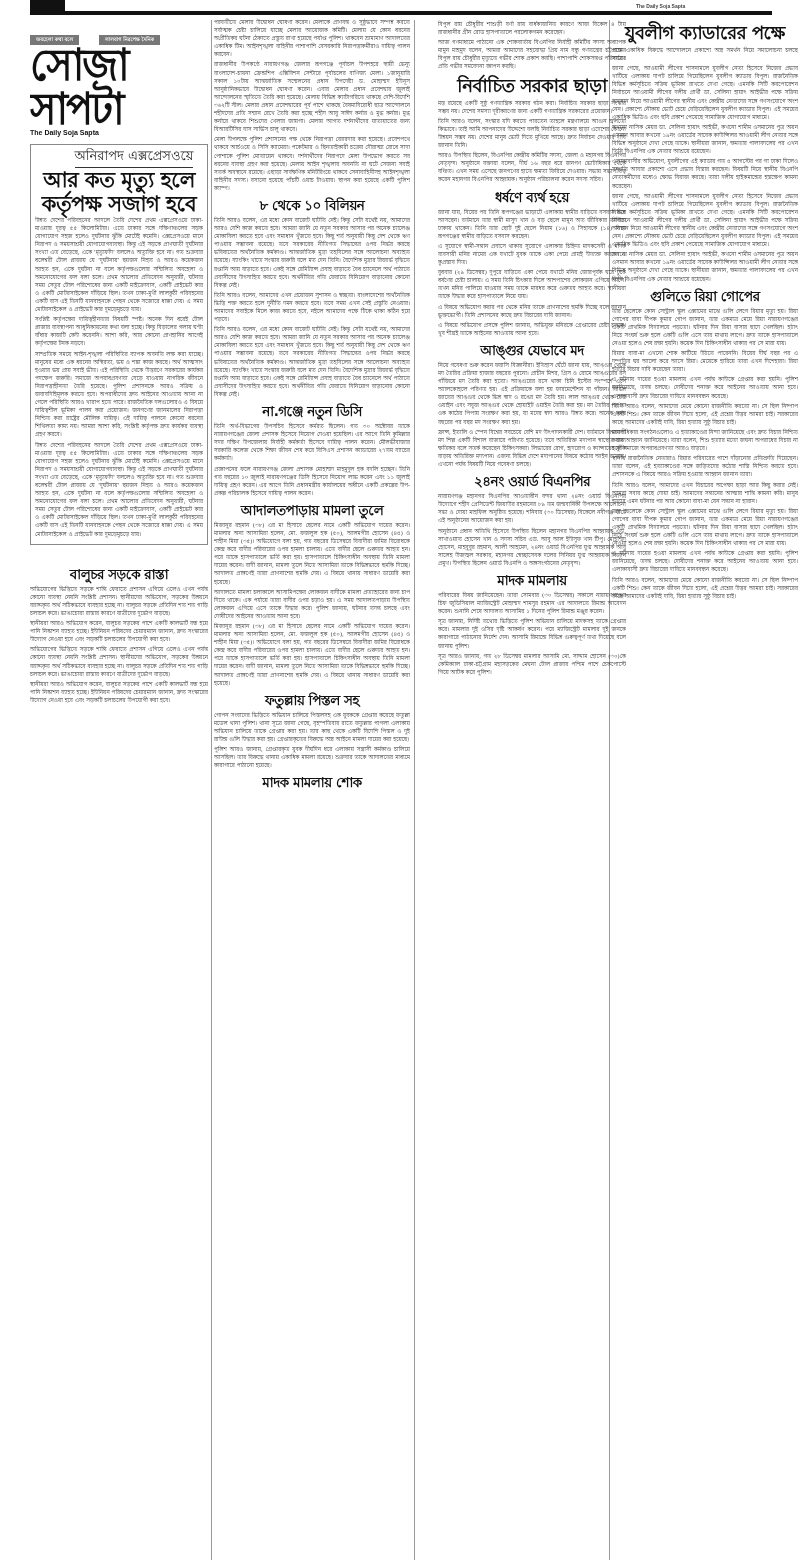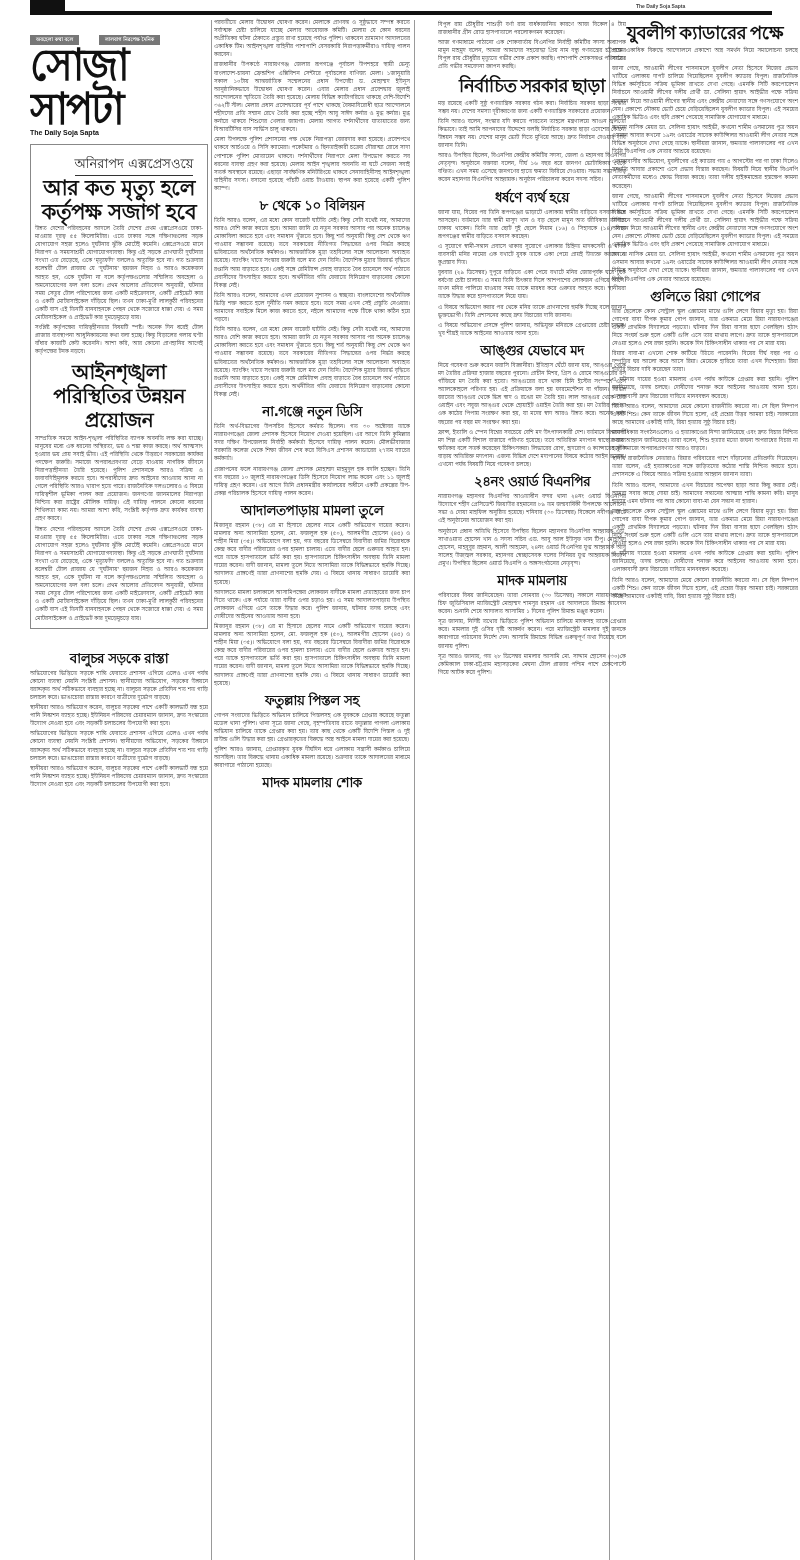--- a/index.html
+++ b/index.html
@@ -10,25 +10,25 @@
   .topbar .rsub{position:absolute;left:636px;top:3px;font:bold 5px "Liberation Sans",sans-serif;color:#444;}
   .col{position:absolute;top:20px;overflow:hidden;}
   .c1{left:30px;width:178px;}
   .c2{left:214px;width:196px;top:18px;}
   .c3{left:438px;width:188px;}
   .c4{left:612px;width:186px;}
   .vrule{position:absolute;top:20px;width:1px;height:1540px;background:#999;}
   .tag{display:inline-block;background:#777;color:#fff;font:bold 5px "DejaVu Sans",sans-serif;padding:1px 6px;margin-right:20px;}
   .mast{font:bold 40px "DejaVu Sans",sans-serif;line-height:40px;letter-spacing:-2px;color:#111;transform:scaleY(1.1);margin-top:2px;}
   .mastsub{font:bold 7px "Liberation Sans",sans-serif;color:#111;margin-top:2px;}
-  .box{border:1px solid #888;margin-top:8px;padding:8px 4px 4px 4px;}
+  .box{border:1px solid #888;margin-top:8px;padding:0 4px 4px 4px;}
   .kicker{font:13px "DejaVu Sans",sans-serif;text-align:center;border-bottom:1px solid #333;display:inline-block;margin-left:30px;}
   h1,h2,h3{margin:0;text-align:center;font-family:"DejaVu Sans",sans-serif;color:#111;font-weight:bold;letter-spacing:-0.5px;}
   h1{font-size:21px;line-height:24px;}
-  h2{font-size:18px;line-height:22px;margin:4px 0 2px;font-family:Liberation Serif, serif;}
+  h2{font-size:18px;line-height:22px;margin:4px 0 2px;}
   h3{font-size:13.5px;line-height:18px;margin:4px 0 2px;}
   p{margin:0;font-size:5.6px;line-height:8.1px;text-align:justify;color:#333;text-indent:0;}
   .mb{margin-bottom:2px;}
 </style>
 </head>
 <body>
 
 <div class="topbar">
   <div class="blk"></div>
   <div class="rule"></div>
@@ -43,21 +43,20 @@
   <div>
     <span class="tag">অবহেলা কথা বলে</span><span class="tag">লালবাগ নিরপেক্ষ দৈনিক</span>
     <div class="mast">সোজা সাপটা</div>
     <div class="mastsub">The Daily Soja Sapta</div>
   </div>
   <div class="box">
     <div style="text-align:center"><span class="kicker">অনিরাপদ এক্সপ্রেসওয়ে</span></div>
     <h1>আর কত মৃত্যু হলে কর্তৃপক্ষ সজাগ হবে</h1>
     <p class="mb">উন্নত দেশের পরিবহনের আদলে তৈরি দেশের প্রথম এক্সপ্রেসওয়ে ঢাকা-মাওয়ার দূরত্ব ৫৫ কিলোমিটার। এতে ঢাকার সঙ্গে দক্ষিণাঞ্চলের সড়ক যোগাযোগ সহজ হলেও দুর্ঘটনার ঝুঁকি মোটেই কমেনি। এক্সপ্রেসওয়ে মানে নিরাপদ ও সময়সাশ্রয়ী যোগাযোগব্যবস্থা। কিন্তু এই সড়কে প্রাণঘাতী দুর্ঘটনার সংখ্যা এত বেড়েছে, একে 'মৃত্যুফাঁদ' বললেও অত্যুক্তি হবে না। গত শুক্রবার ধলেশ্বরী টোল প্লাজায় যে 'দুর্ঘটনায়' ছয়জন নিহত ও আরও কয়েকজন আহত হন, একে দুর্ঘটনা না বলে কর্তৃপক্ষগুলোর সম্মিলিত অবহেলা ও অমনোযোগের ফল বলা চলে। প্রথম আলোর প্রতিবেদন অনুযায়ী, ঘটনার সময় সেতুর টোল পরিশোধের জন্য একটি মাইক্রোবাস, একটি প্রাইভেট কার ও একটি মোটরসাইকেল দাঁড়িয়ে ছিল। তখন ঢাকা-মুখী লালকুঠী পরিবহনের একটি বাস এই তিনটি যানবাহনকে পেছন থেকে সজোরে ধাক্কা দেয়। এ সময় মোটরসাইকেল ও প্রাইভেট কার দুমড়েমুচড়ে যায়।</p>
     <p class="mb">সংশ্লিষ্ট কর্তৃপক্ষের দায়িত্বহীনতার বিষয়টি স্পষ্ট। অনেক দিন ধরেই টোল প্লাজার ব্যবস্থাপনা আধুনিকায়নের কথা বলা হচ্ছে। কিন্তু বিড়ালের গলায় ঘণ্টা বাঁধার কাজটি কেউ করেননি। আশা করি, আর কোনো প্রাণহানির আগেই কর্তৃপক্ষের টনক নড়বে।</p>
-    <h2 style="font-size:20px;line-height:24px;">আইনশৃঙ্খলা পরিস্থিতির উন্নয়ন প্রয়োজন</h2>
     <p class="mb">সাম্প্রতিক সময়ে আইন-শৃঙ্খলা পরিস্থিতির ব্যাপক অবনতি লক্ষ করা যাচ্ছে। মানুষের মধ্যে এক ধরনের অস্থিরতা, ভয় ও শঙ্কা কাজ করছে। অর্থ আত্মসাৎ হওয়ার ভয় প্রায় সবাই ভীত। এই পরিস্থিতি থেকে উত্তরণে সরকারের কার্যকর পদক্ষেপ জরুরি। সমাজে অপরাধপ্রবণতা বেড়ে যাওয়ায় নাগরিক জীবনে নিরাপত্তাহীনতা তৈরি হয়েছে। পুলিশ প্রশাসনকে আরও সক্রিয় ও জবাবদিহিমূলক করতে হবে। অপরাধীদের দ্রুত আইনের আওতায় আনা না গেলে পরিস্থিতি আরও খারাপ হতে পারে। রাজনৈতিক দলগুলোরও এ বিষয়ে দায়িত্বশীল ভূমিকা পালন করা প্রয়োজন। জনগণের জানমালের নিরাপত্তা নিশ্চিত করা রাষ্ট্রের মৌলিক দায়িত্ব। এই দায়িত্ব পালনে কোনো ধরনের শিথিলতা কাম্য নয়। আমরা আশা করি, সংশ্লিষ্ট কর্তৃপক্ষ দ্রুত কার্যকর ব্যবস্থা গ্রহণ করবে।</p>
     <p class="mb">উন্নত দেশের পরিবহনের আদলে তৈরি দেশের প্রথম এক্সপ্রেসওয়ে ঢাকা-মাওয়ার দূরত্ব ৫৫ কিলোমিটার। এতে ঢাকার সঙ্গে দক্ষিণাঞ্চলের সড়ক যোগাযোগ সহজ হলেও দুর্ঘটনার ঝুঁকি মোটেই কমেনি। এক্সপ্রেসওয়ে মানে নিরাপদ ও সময়সাশ্রয়ী যোগাযোগব্যবস্থা। কিন্তু এই সড়কে প্রাণঘাতী দুর্ঘটনার সংখ্যা এত বেড়েছে, একে 'মৃত্যুফাঁদ' বললেও অত্যুক্তি হবে না। গত শুক্রবার ধলেশ্বরী টোল প্লাজায় যে 'দুর্ঘটনায়' ছয়জন নিহত ও আরও কয়েকজন আহত হন, একে দুর্ঘটনা না বলে কর্তৃপক্ষগুলোর সম্মিলিত অবহেলা ও অমনোযোগের ফল বলা চলে। প্রথম আলোর প্রতিবেদন অনুযায়ী, ঘটনার সময় সেতুর টোল পরিশোধের জন্য একটি মাইক্রোবাস, একটি প্রাইভেট কার ও একটি মোটরসাইকেল দাঁড়িয়ে ছিল। তখন ঢাকা-মুখী লালকুঠী পরিবহনের একটি বাস এই তিনটি যানবাহনকে পেছন থেকে সজোরে ধাক্কা দেয়। এ সময় মোটরসাইকেল ও প্রাইভেট কার দুমড়েমুচড়ে যায়।</p>
   </div>
   <div>
     <h3 style="margin-top:20px;">বালুচর সড়কে রাস্তা</h3>
     <p class="mb">অভিযোগের ভিত্তিতে সড়কে শান্তি ফেরাতে প্রশাসন এগিয়ে এলেও এখন পর্যন্ত কোনো ব্যবস্থা নেয়নি সংশ্লিষ্ট প্রশাসন। স্থানীয়দের অভিযোগ, সড়কের উন্নয়নে বরাদ্দকৃত অর্থ সঠিকভাবে ব্যবহার হচ্ছে না। বালুচর সড়কে প্রতিদিন শত শত গাড়ি চলাচল করে। ভাঙাচোরা রাস্তার কারণে যাত্রীদের দুর্ভোগ বাড়ছে।</p>
     <p class="mb">স্থানীয়রা আরও অভিযোগ করেন, বালুচর সড়কের পাশে একটি কালভার্ট বন্ধ হয়ে পানি নিষ্কাশন ব্যাহত হচ্ছে। ইউনিয়ন পরিষদের চেয়ারম্যান জানান, দ্রুত সংস্কারের উদ্যোগ নেওয়া হবে এবং সড়কটি চলাচলের উপযোগী করা হবে।</p>
     <p class="mb">অভিযোগের ভিত্তিতে সড়কে শান্তি ফেরাতে প্রশাসন এগিয়ে এলেও এখন পর্যন্ত কোনো ব্যবস্থা নেয়নি সংশ্লিষ্ট প্রশাসন। স্থানীয়দের অভিযোগ, সড়কের উন্নয়নে বরাদ্দকৃত অর্থ সঠিকভাবে ব্যবহার হচ্ছে না। বালুচর সড়কে প্রতিদিন শত শত গাড়ি চলাচল করে। ভাঙাচোরা রাস্তার কারণে যাত্রীদের দুর্ভোগ বাড়ছে।</p>
     <p class="mb">স্থানীয়রা আরও অভিযোগ করেন, বালুচর সড়কের পাশে একটি কালভার্ট বন্ধ হয়ে পানি নিষ্কাশন ব্যাহত হচ্ছে। ইউনিয়ন পরিষদের চেয়ারম্যান জানান, দ্রুত সংস্কারের উদ্যোগ নেওয়া হবে এবং সড়কটি চলাচলের উপযোগী করা হবে।</p>
   </div>

